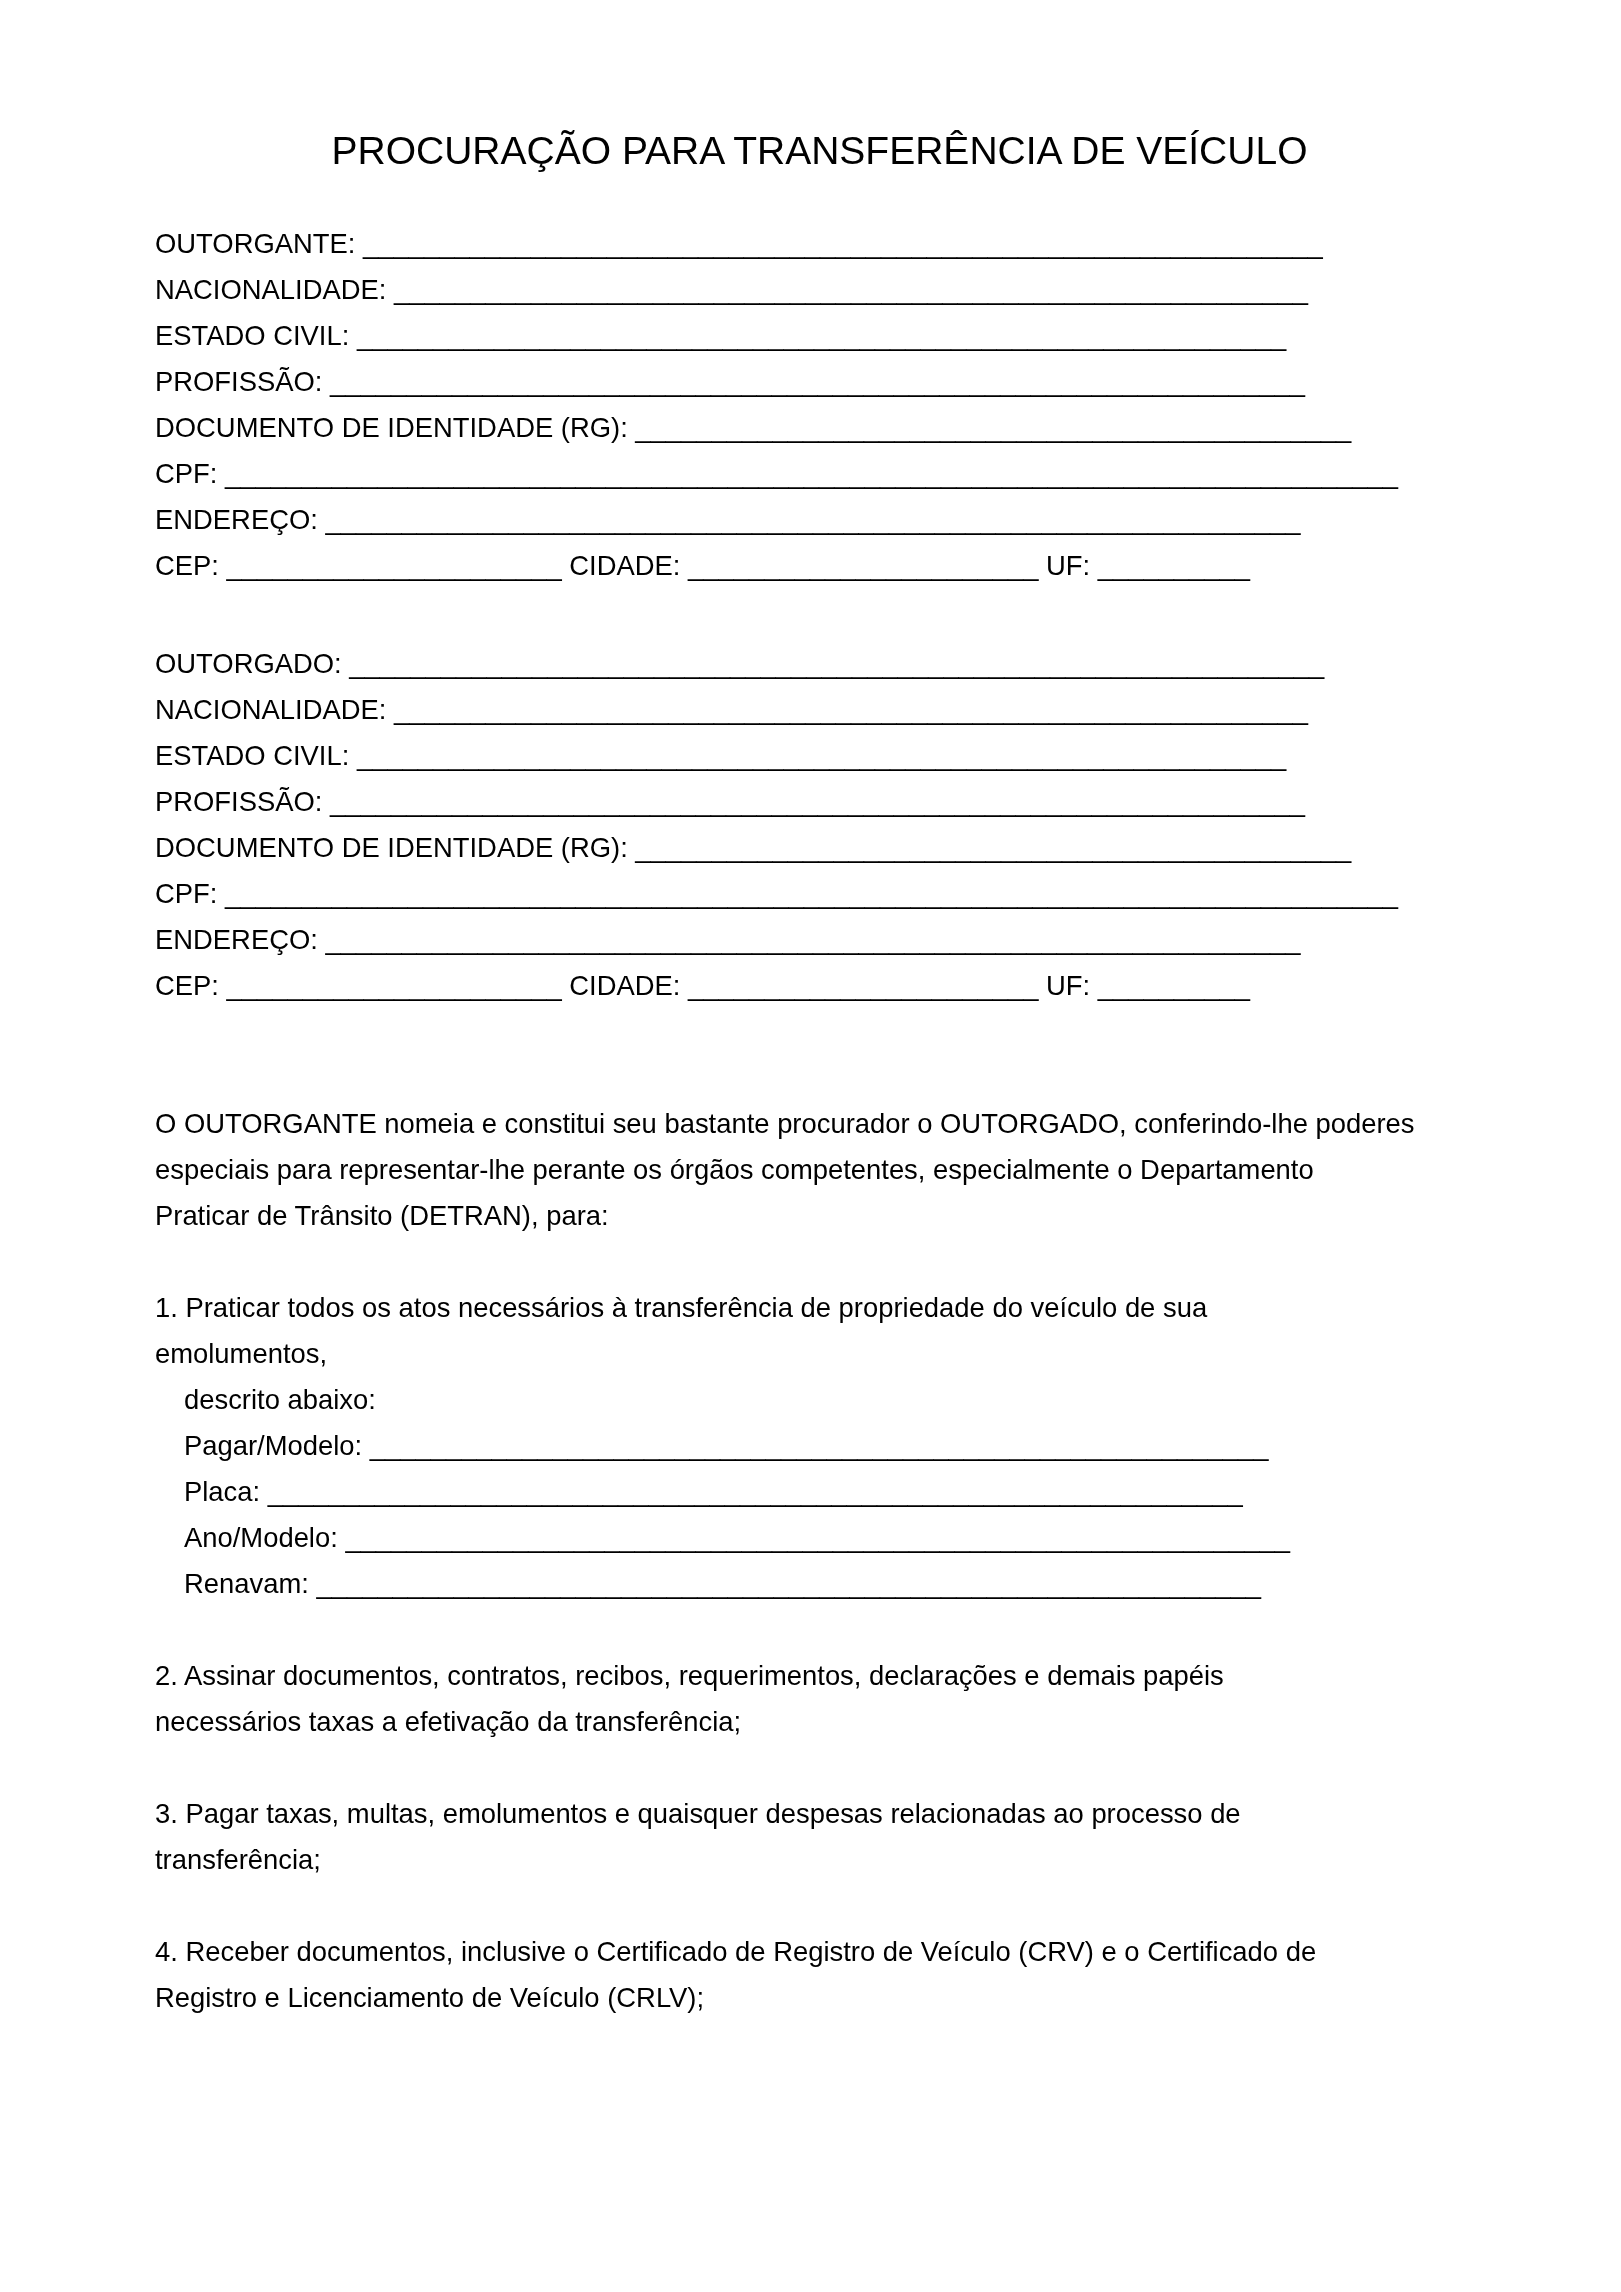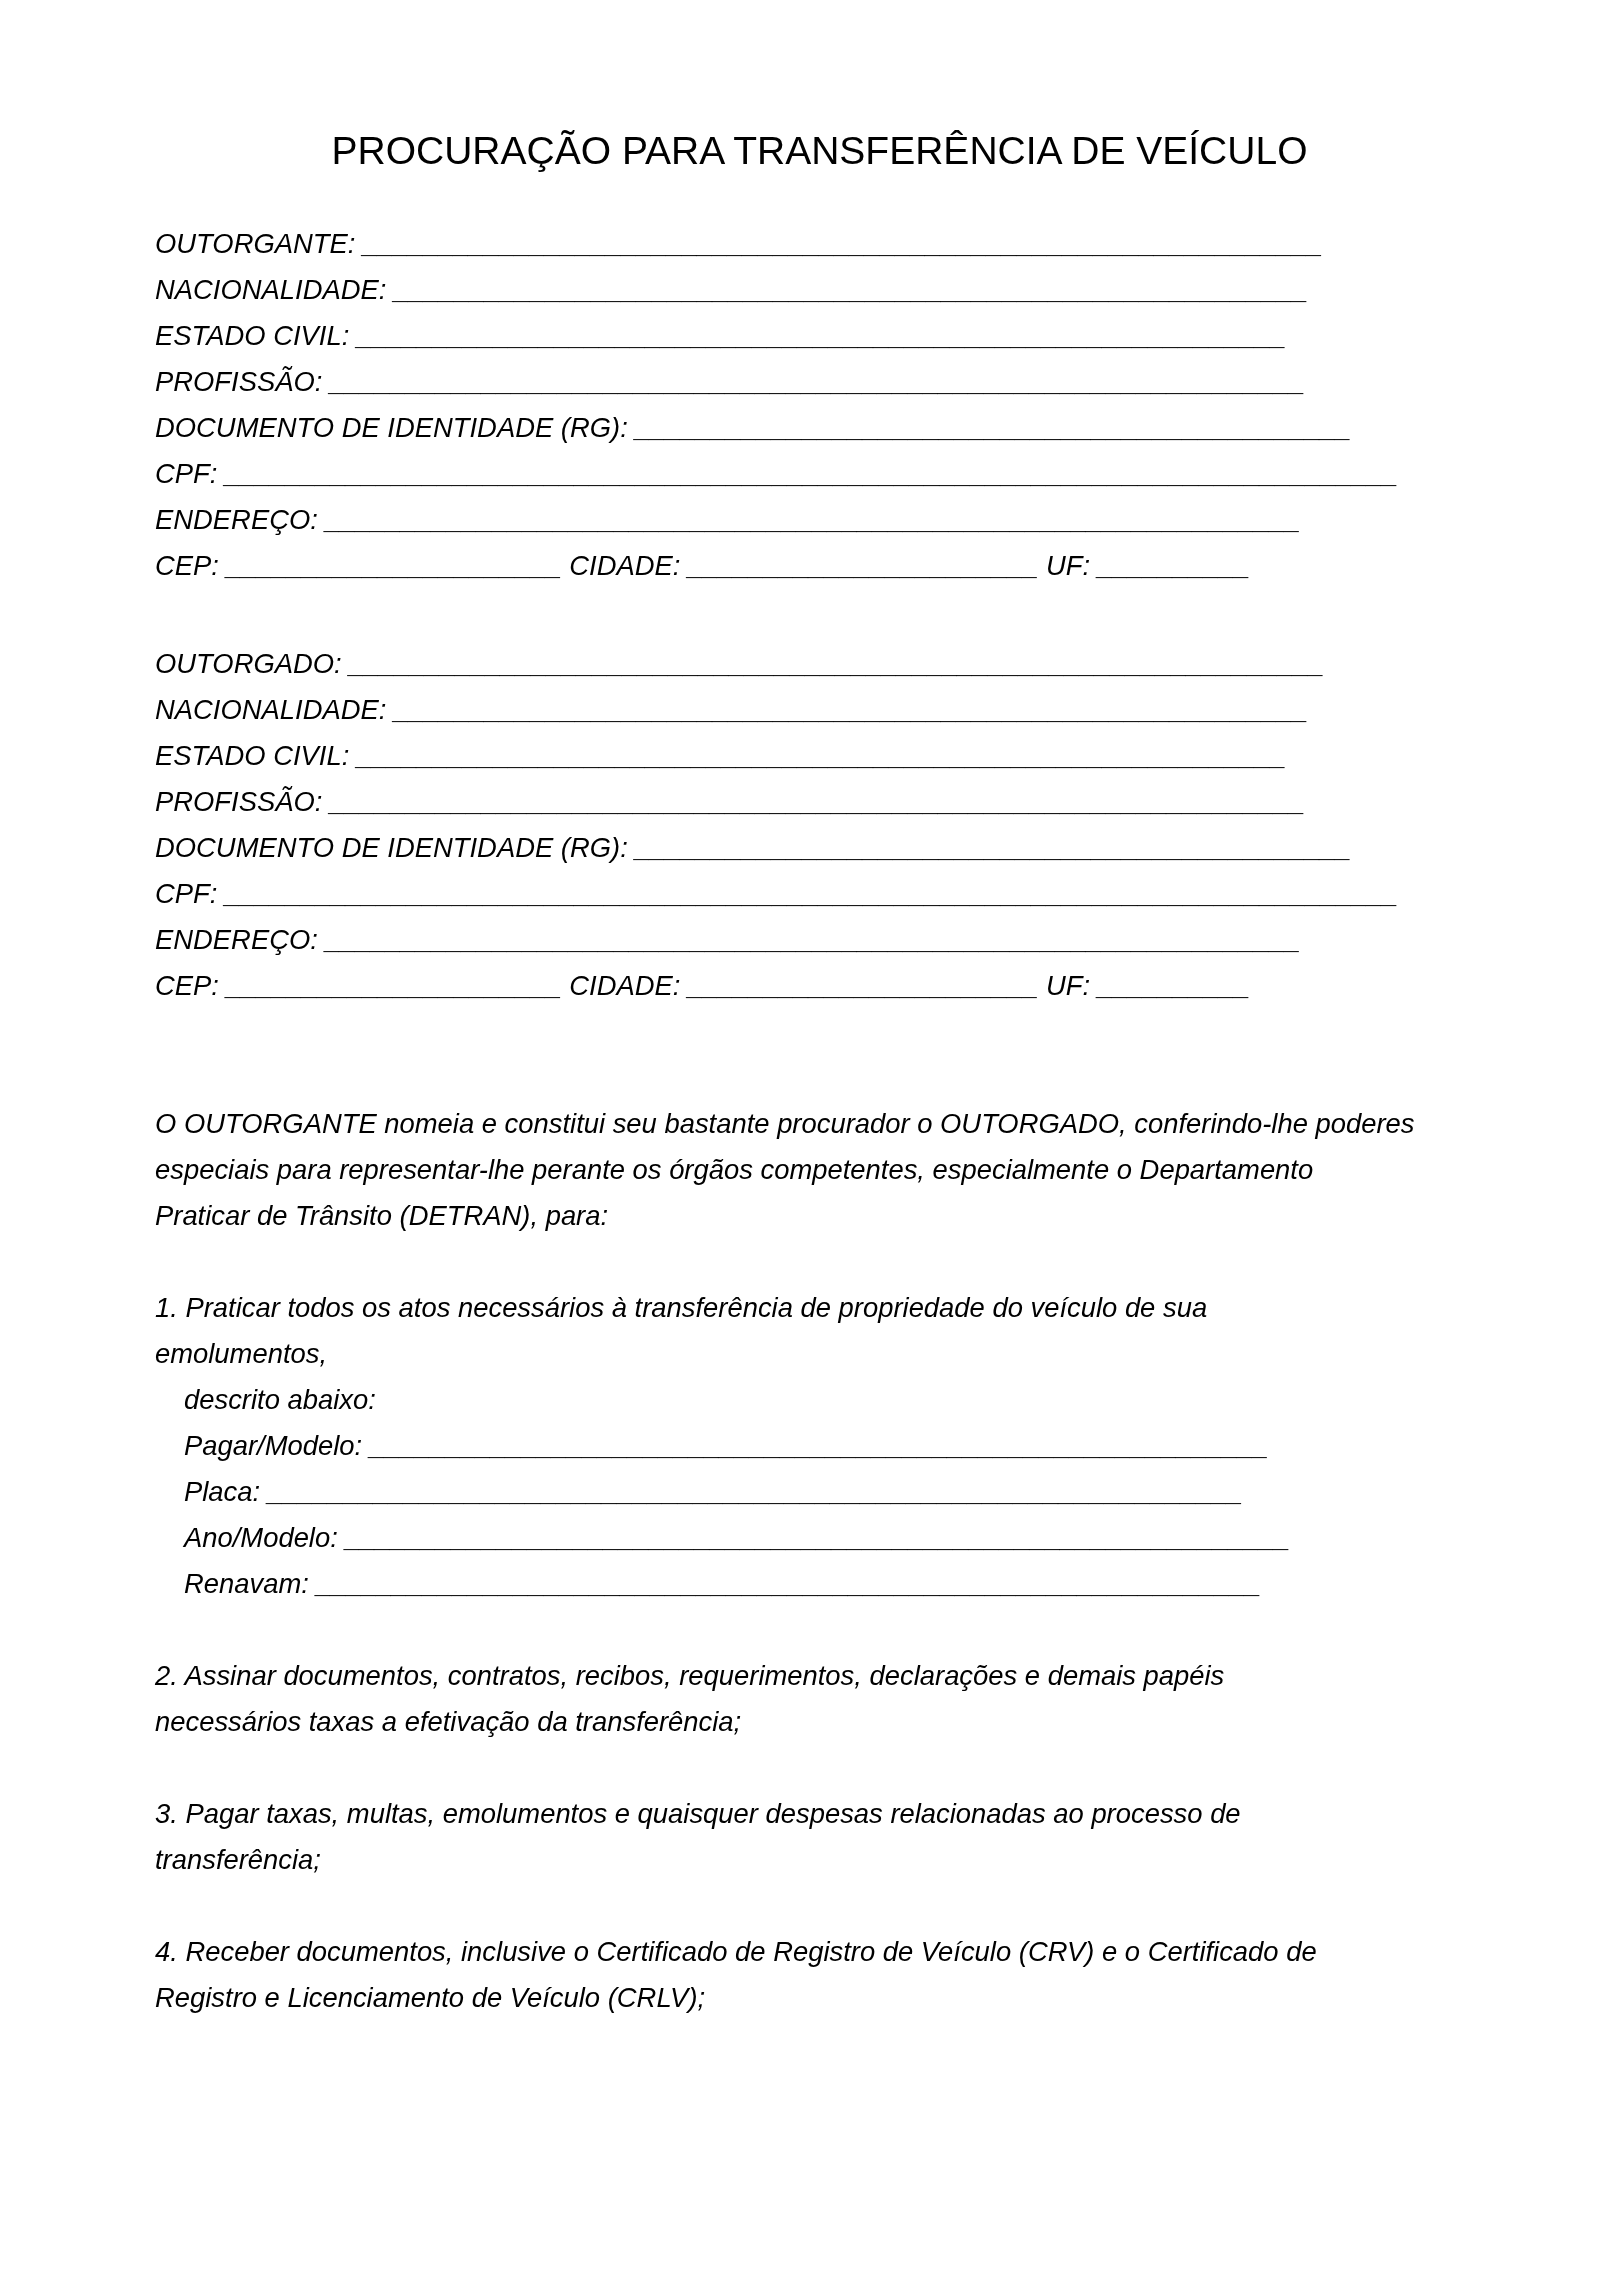--- a/index.html
+++ b/index.html
@@ -24,21 +24,20 @@
     line-height: 55px;
     font-weight: normal;
     text-align: center;
     white-space: pre;
   }
   .sp-after-title { height: 43px; }
   .ln {
     font-size: 27.4px;
     line-height: 46px;
     white-space: pre;
-    font-style: italic;
   }
   .indent { padding-left: 29px; }
   .gap { height: 46px; }
   .gap-lg { height: 52px; }
 </style>
 </head>
 <body>
 
 <div class="page">
   <div class="content">

